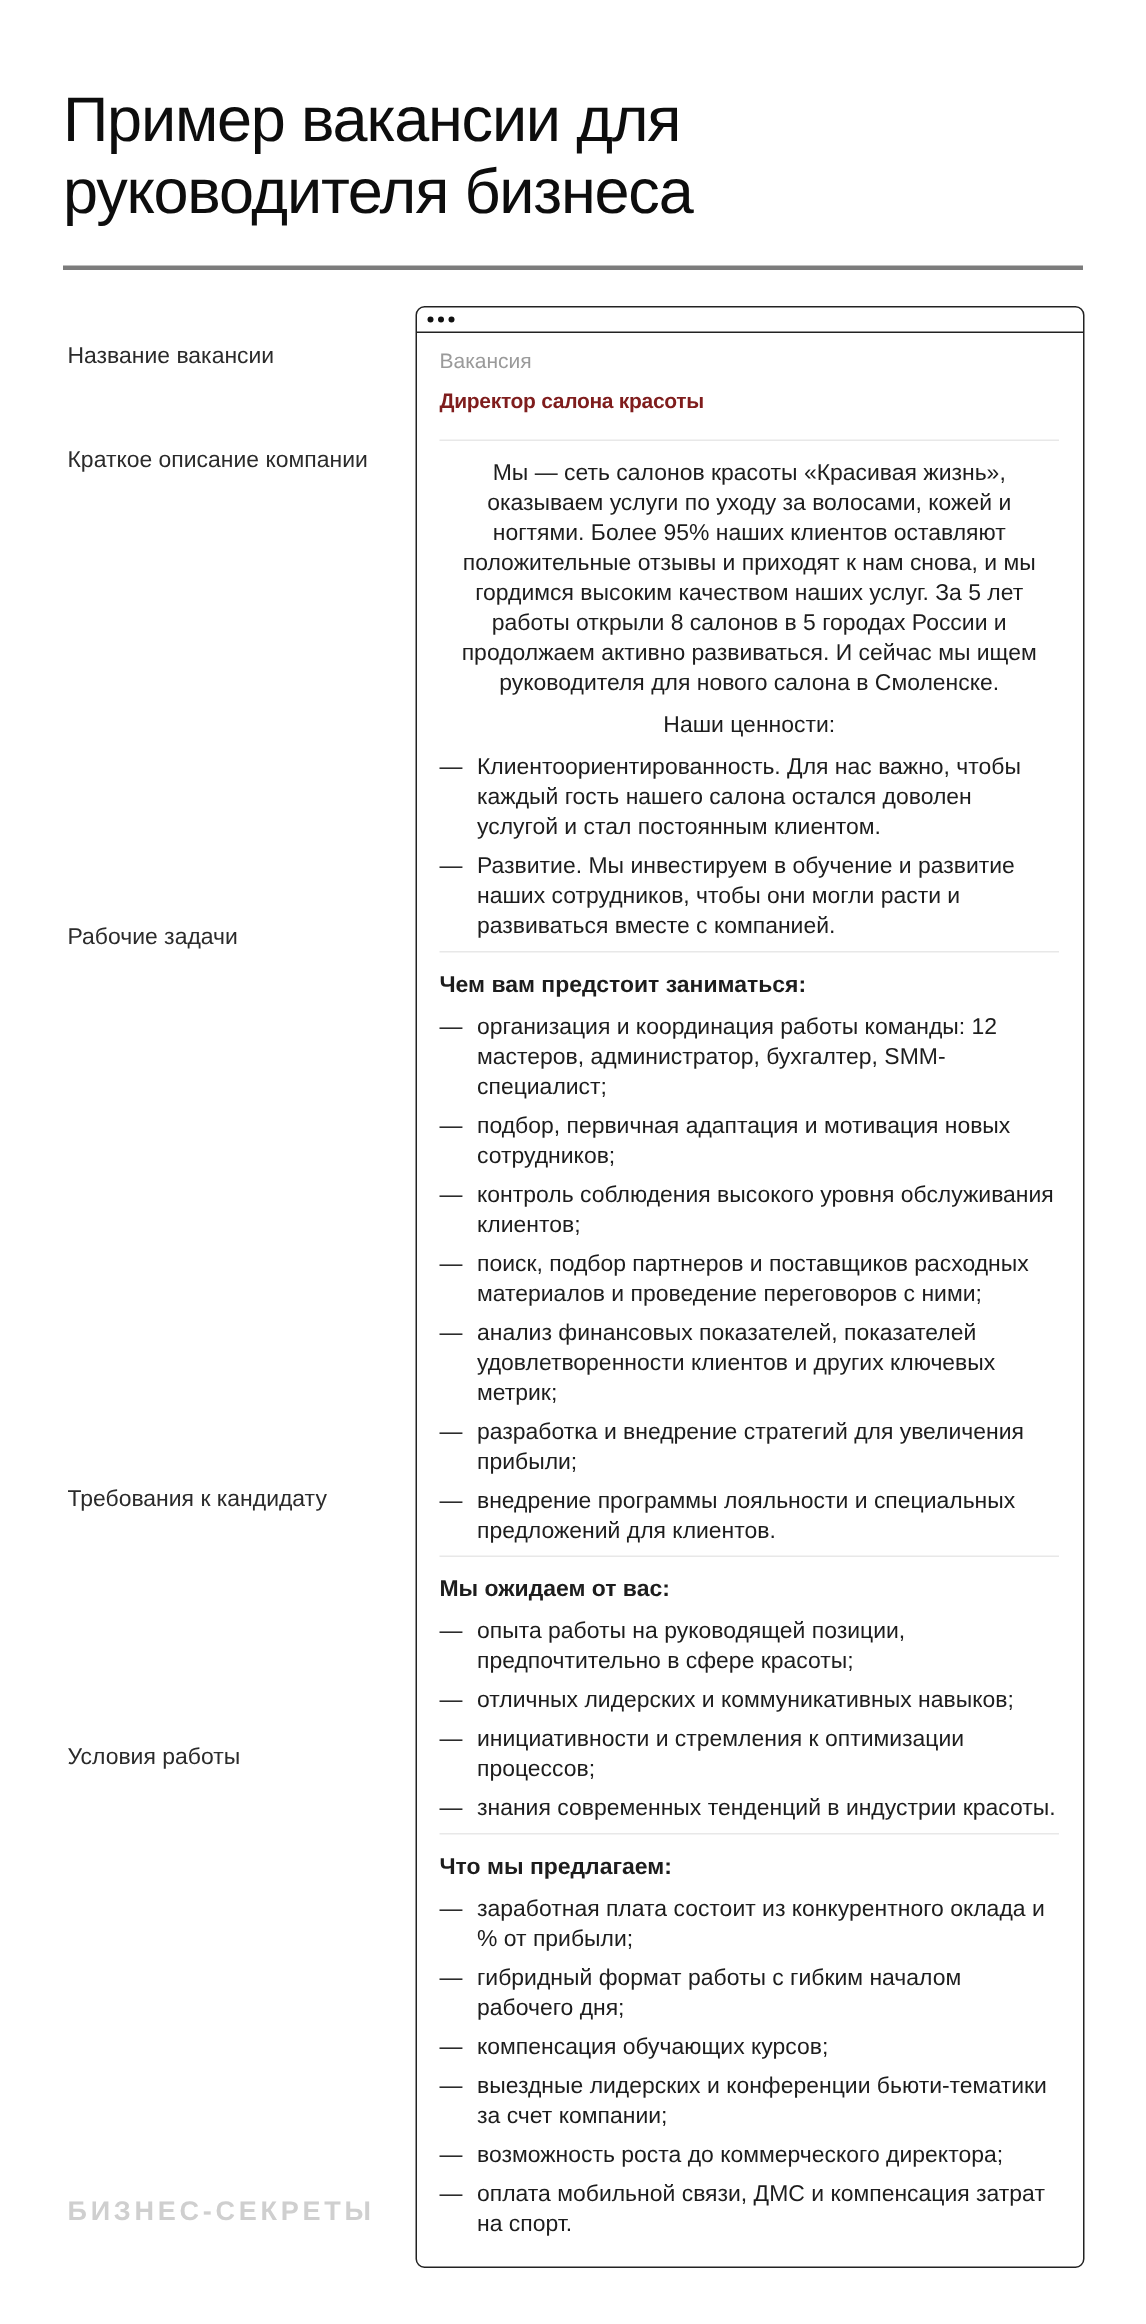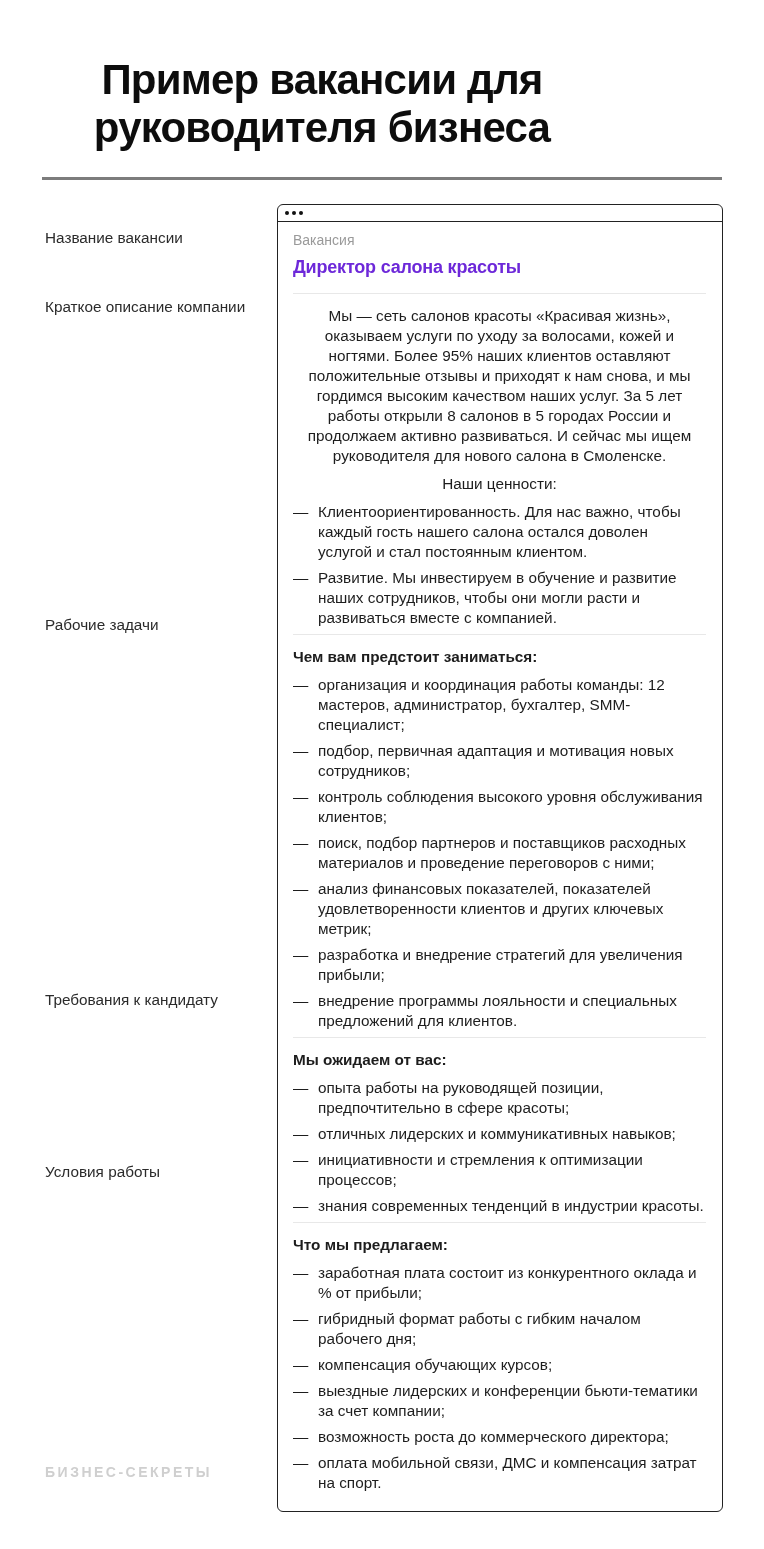--- a/index.html
+++ b/index.html
@@ -7,22 +7,22 @@
     width: 764px; height: 1549px;
     background: #ffffff;
     font-family: "Liberation Sans", sans-serif;
     position: relative;
     overflow: hidden;
     color: #1d1d1d;
   }
   .page-title {
     position: absolute; left: 42px; top: 56px; width: 560px;
     margin: 0;
-    font-size: 42px; line-height: 48px; font-weight: bold;
-    letter-spacing: -0.8px; color: #0d0d0d; text-align: center;
+    font-size: 42px; line-height: 48px; font-weight: normal;
+    letter-spacing: -0.8px; color: #0d0d0d;
   }
   .title-rule {
     position: absolute; left: 42px; top: 177px;
     width: 680px; height: 3px; background: #7c7c7c;
   }
   .side-label {
     position: absolute; left: 45px;
     font-size: 15.3px; line-height: 18px; color: #2b2b2b;
     white-space: nowrap;
   }
@@ -49,22 +49,22 @@
   .window-dot {
     width: 4px; height: 4px; border-radius: 50%;
     background: #111111; flex: 0 0 auto;
   }
   .card-body { padding: 10px 16px 16px 15px; }
   .card-kicker {
     font-size: 14px; line-height: 17px; color: #9a9a9a;
     margin: 0 0 5px 0;
   }
   .card-title {
-    font-size: 18px; line-height: 26px; font-weight: bold;
-    letter-spacing: -0.2px; color: #6d28d9;
+    font-size: 14px; line-height: 26px; font-weight: bold;
+    letter-spacing: -0.2px; color: #7f1d1d;
     margin: 0 0 13px 0;
   }
   .section {
     border-top: 1px solid #e8e8e8;
     padding-top: 12px;
     margin-bottom: 6px;
   }
   .section:last-child { margin-bottom: 0; }
   .section-heading {
     font-size: 15.3px; line-height: 20px; font-weight: bold;
@@ -79,21 +79,21 @@
     display: flex;
     font-size: 15.3px; line-height: 20px; color: #1d1d1d;
     margin: 0 0 6px 0;
   }
   .bullet:last-child { margin-bottom: 2px; }
   .bullet .dash { flex: 0 0 25px; }
   .bullet .text { flex: 1; }
 
   .footer-logo {
     position: absolute; left: 45px; top: 1464px;
-    font-size: 14px; font-weight: bold; letter-spacing: 2.5px;
+    font-size: 18px; font-weight: bold; letter-spacing: 2.5px;
     color: #cfcfcf; white-space: nowrap;
   }
 </style>
 </head>
 <body>
 
 <h1 class="page-title">Пример вакансии для руководителя бизнеса</h1>
 <div class="title-rule"></div>
 
 <div class="side-label l0">Название вакансии</div>

